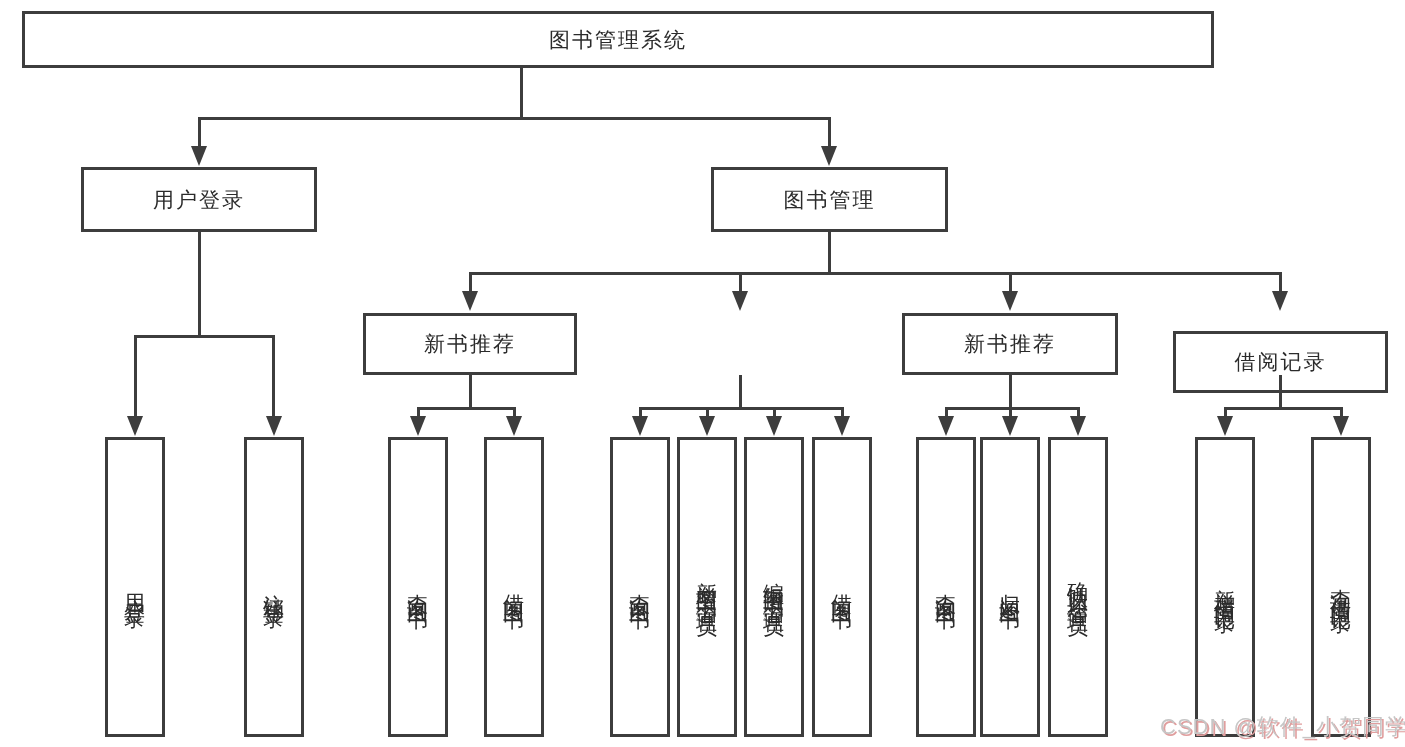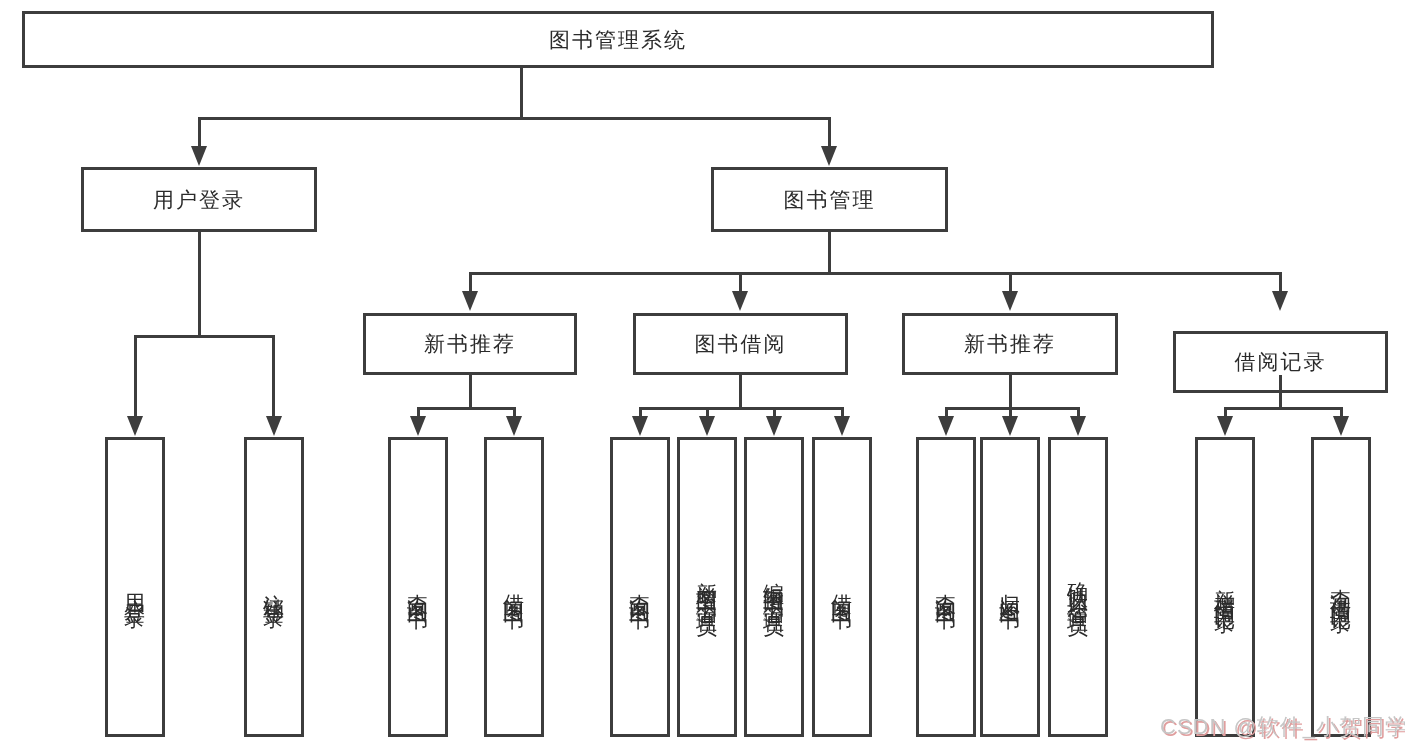--- a/index.html
+++ b/index.html
@@ -84,23 +84,20 @@
   <div class="vl" style="left:739px;top:272px;height:21px;"></div>
   <div class="ar" style="left:732px;top:291px;"></div>
   <div class="vl" style="left:1009px;top:272px;height:21px;"></div>
   <div class="ar" style="left:1002px;top:291px;"></div>
   <div class="vl" style="left:1279px;top:272px;height:21px;"></div>
   <div class="ar" style="left:1272px;top:291px;"></div>
 
   <div class="node" style="left:363px;top:313px;width:214px;height:62px;">
     <span>新书推荐</span>
   </div>
-  <div class="node" style="left:633px;top:313px;width:215px;height:62px;">
-    <span>图书借阅</span>
-  </div>
   <div class="node" style="left:902px;top:313px;width:216px;height:62px;">
     <span>新书推荐</span>
   </div>
   <div class="node" style="left:1173px;top:331px;width:215px;height:62px;">
     <span>借阅记录</span>
   </div>
 
   <div class="vl" style="left:469px;top:375px;height:32px;"></div>
   <div class="hl" style="left:417px;top:407px;width:99px;"></div>
   <div class="vl" style="left:417px;top:407px;height:12px;"></div>

